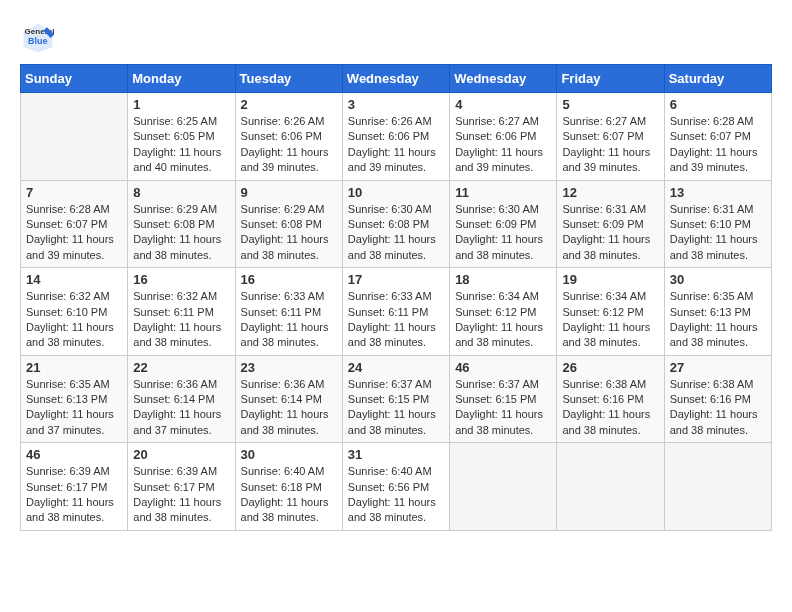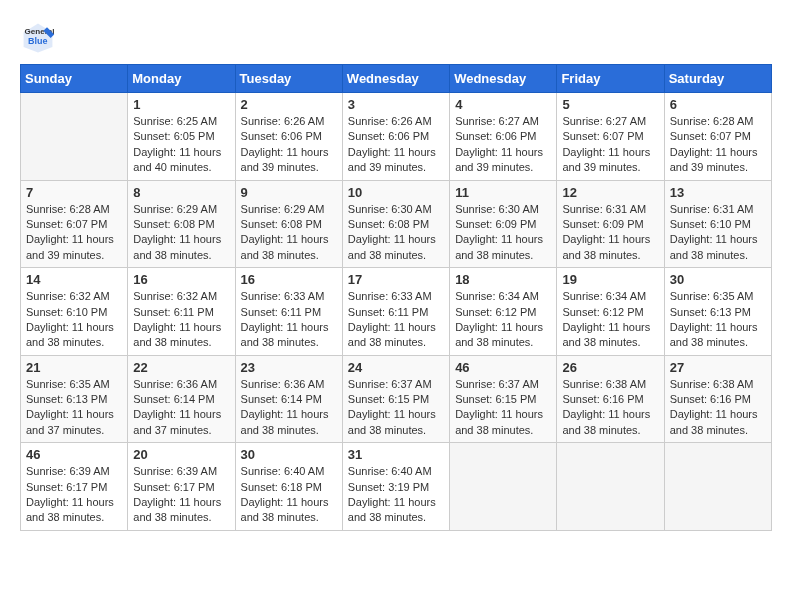--- a/index.html
+++ b/index.html
@@ -358,21 +358,21 @@
           <div class="day-info">
             <div>Sunrise: 6:40 AM</div>
             <div>Sunset: 6:18 PM</div>
             <div>Daylight: 11 hours and 38 minutes.</div>
           </div>
         </td>
         <td>
           <span class="day-num">31</span>
           <div class="day-info">
             <div>Sunrise: 6:40 AM</div>
-            <div>Sunset: 3:19 PM</div>
+            <div>Sunset: 6:56 PM</div>
             <div>Daylight: 11 hours and 38 minutes.</div>
           </div>
         </td>
         <td class="empty"></td>
         <td class="empty"></td>
         <td class="empty"></td>
       </tr>
     </tbody>
 </table>
 

